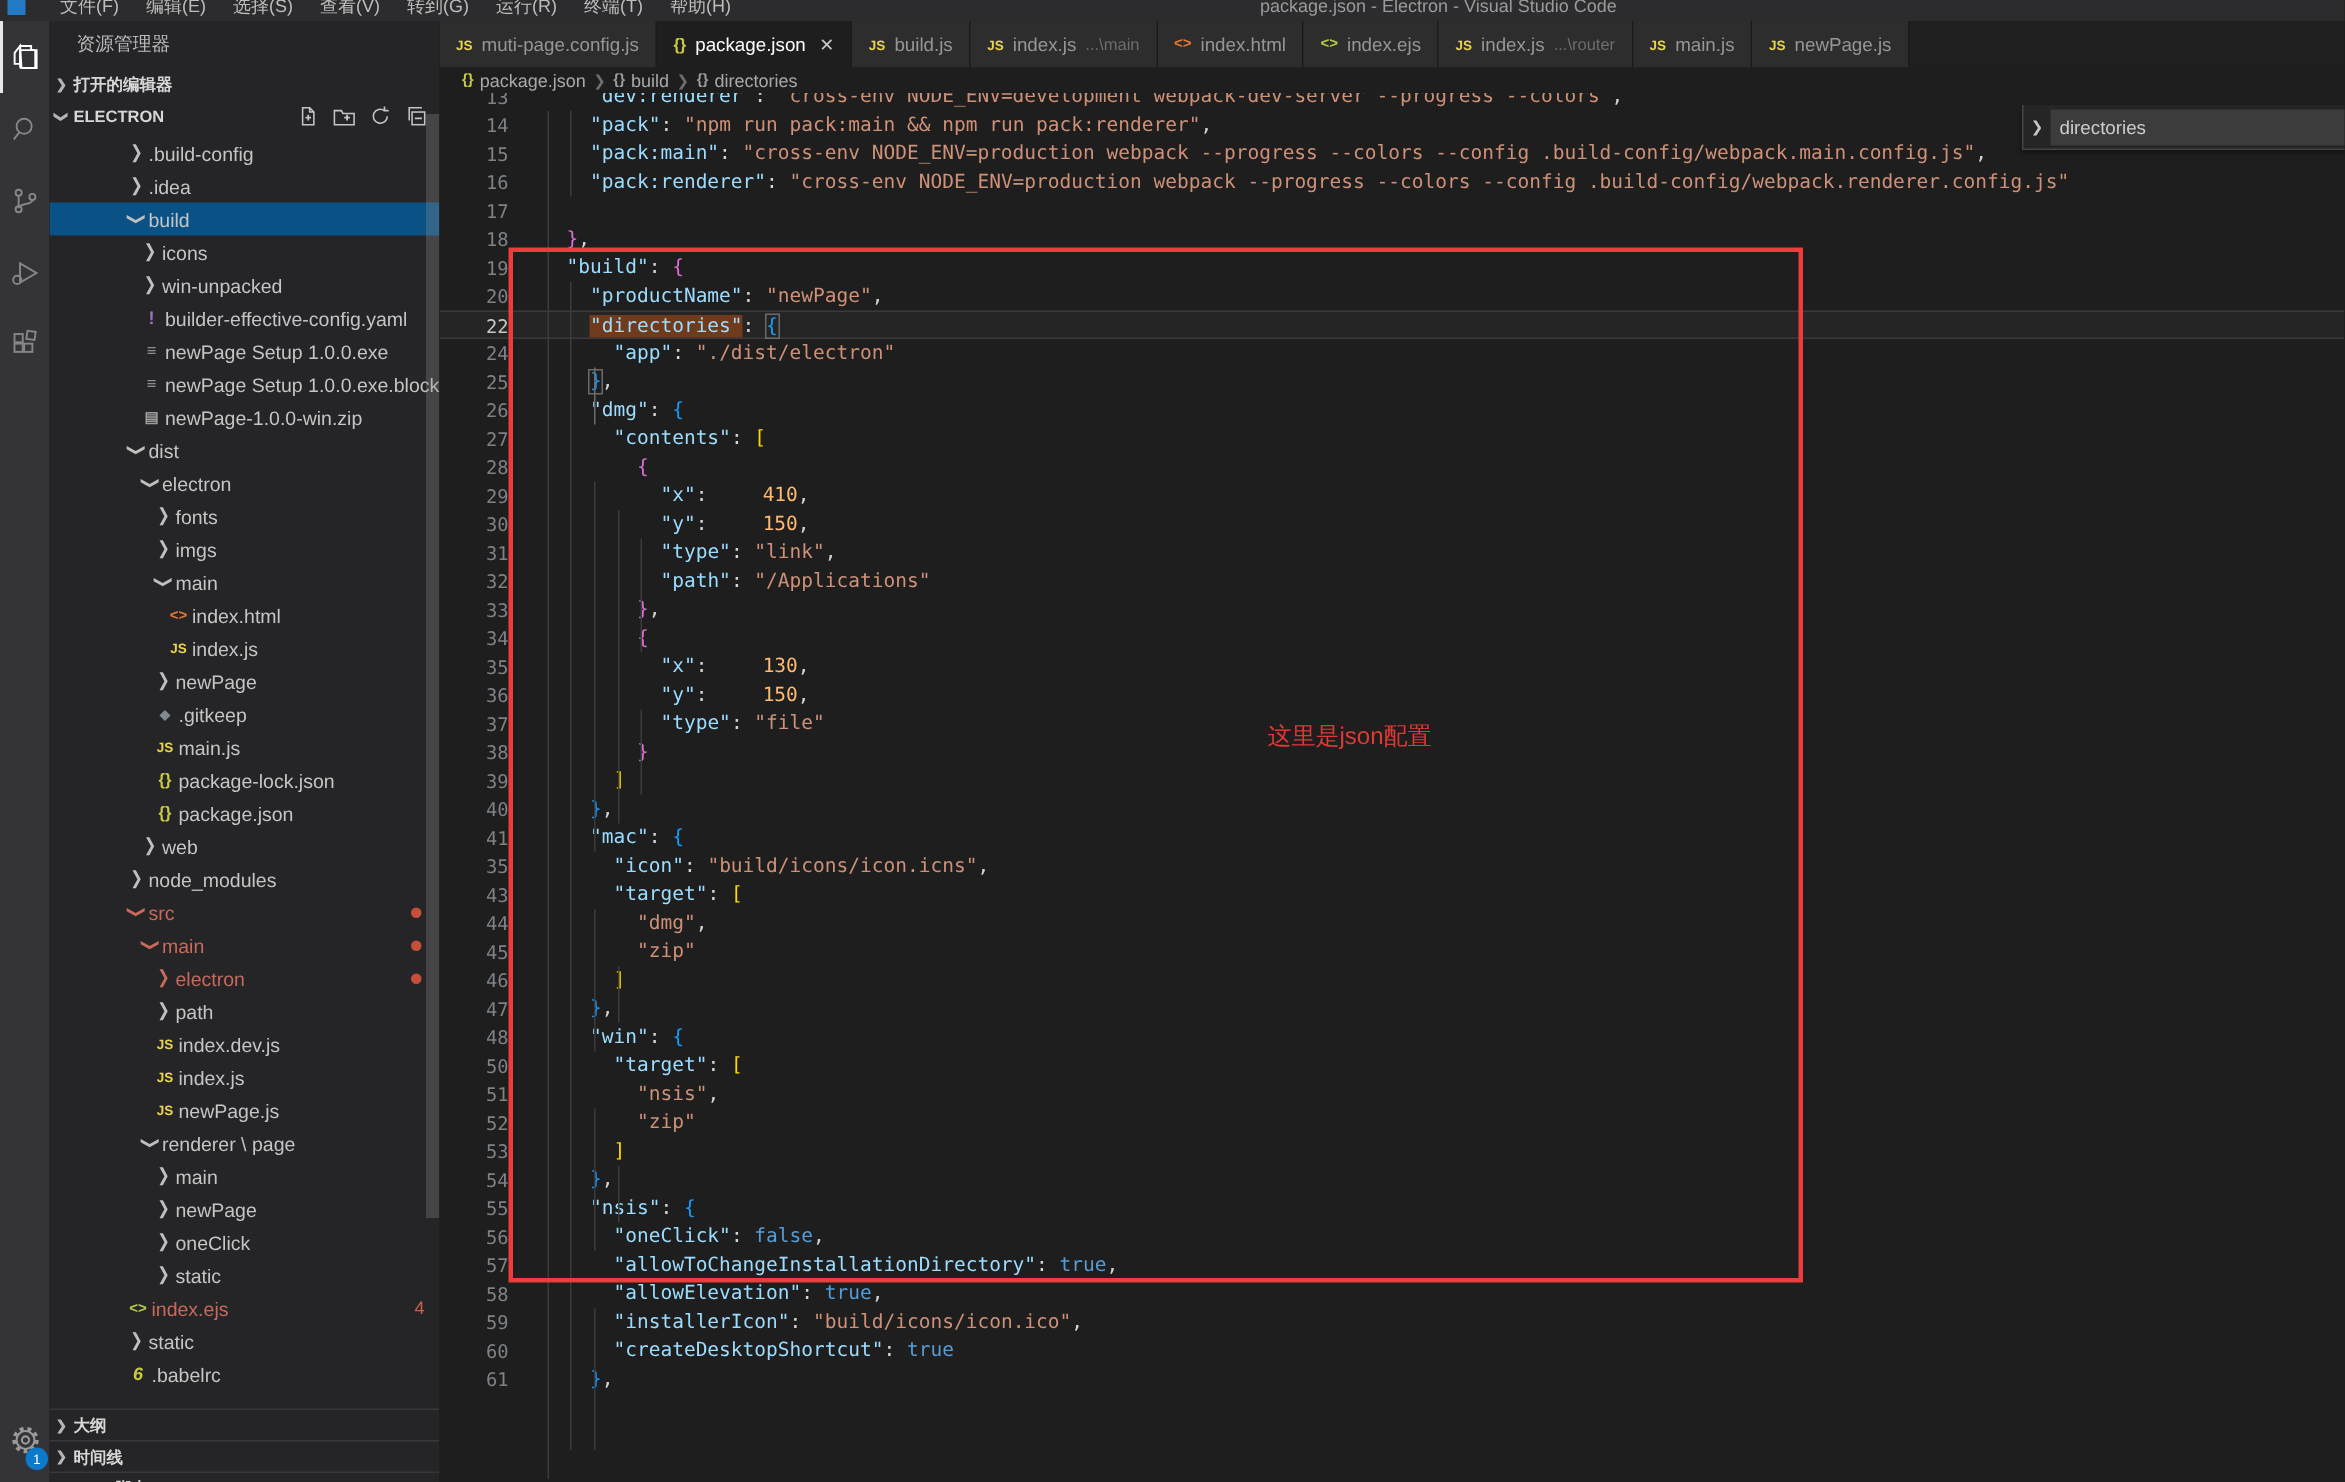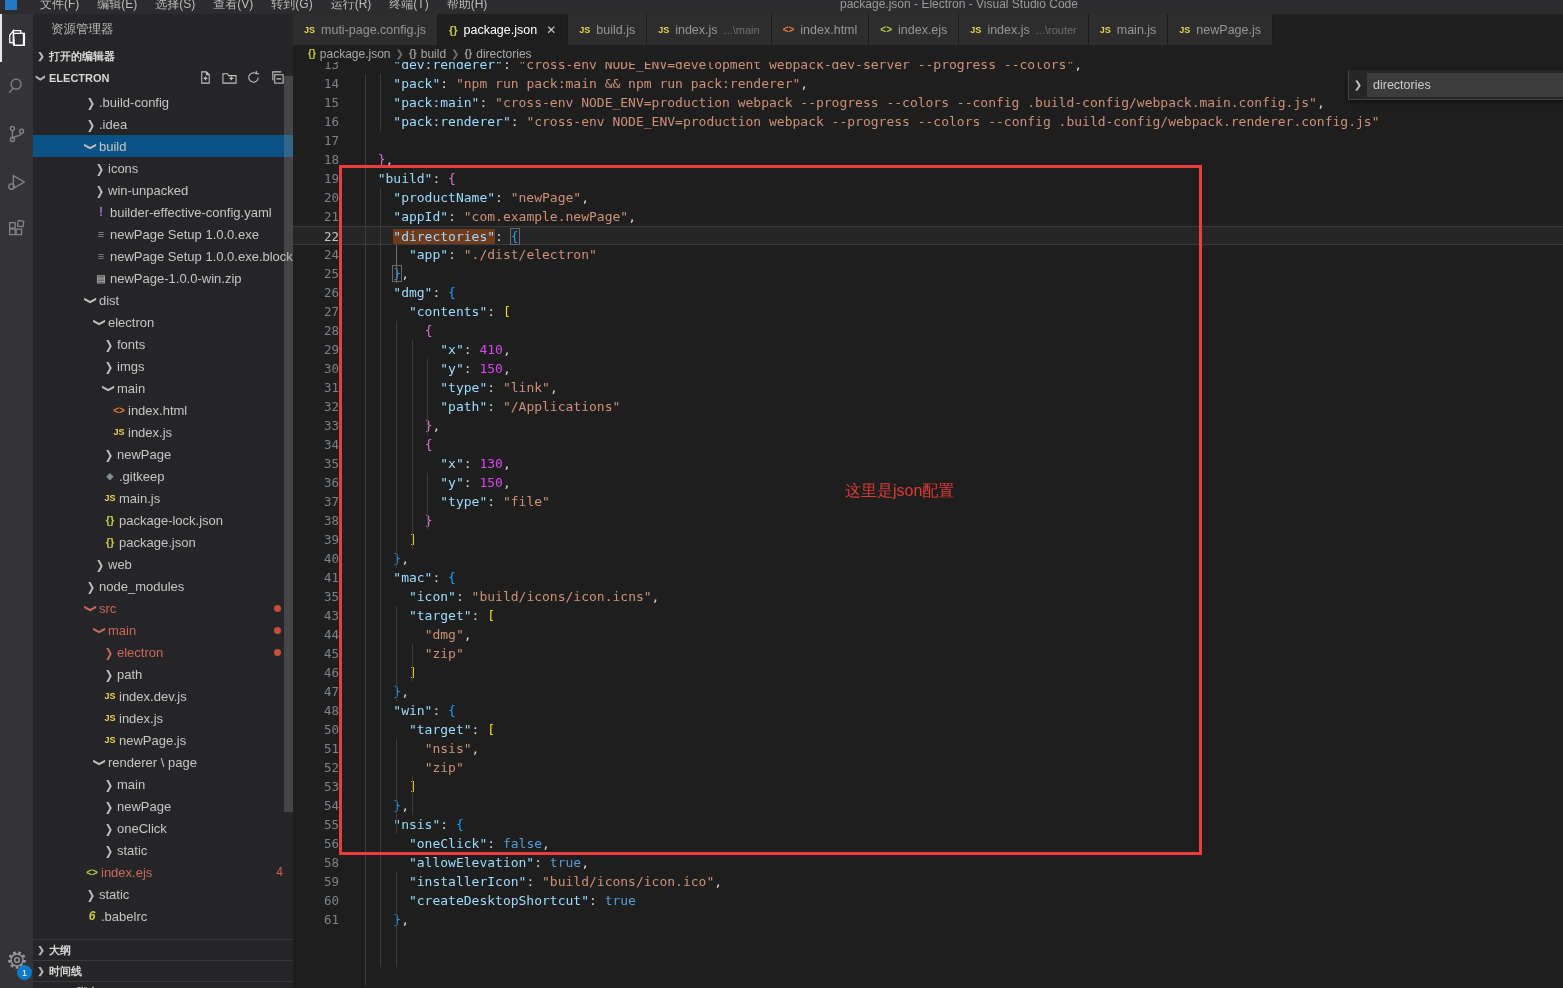--- a/index.html
+++ b/index.html
@@ -69,21 +69,21 @@
   .bc-sep { color:#6e6e6e; margin:0 5px; font-size:10px; }
 
   
   #code-viewport { position:absolute; left:0; top:48px; width:1270px; height:926px; overflow:hidden; }
   #code-scroll { position:absolute; left:0; top:-7px; width:1270px; }
   .crow { height:19px; display:flex; position:relative; }
   .crow .ln { width:46px; flex:0 0 46px; text-align:right; color:#7d8287; font:12.5px/19px "DejaVu Sans Mono", monospace; }
   .crow .lcode { padding-left:23px; font:13px/19px "DejaVu Sans Mono", monospace; white-space:pre; color:#d4d4d4; }
   .crow.cur { background:rgba(255,255,255,0.03); border-top:1px solid #3a3a3d; border-bottom:1px solid #3a3a3d; height:19px; }
   .crow.cur .ln { color:#c6c6c6; }
-  .tk-k { color:#9cdcfe; } .tk-s { color:#ce9178; } .tk-n { color:#d946ef; }
+  .tk-k { color:#9cdcfe; } .tk-s { color:#ce9178; } .tk-n { color:#fdba74;margin-left:29px; }
   .tk-b { color:#569cd6; } .tk-p { color:#d4d4d4; }
   .tk-y { color:#ffd700; } .tk-m { color:#da70d6; } .tk-u { color:#179fff; }
   .tk-hk { color:#9cdcfe; background:#703a1d; }
   .tk-bm { outline:1px solid #6a6a6a; }
   .iguide { position:absolute; width:1px; background:#3b3b3b; }
   .iguide.activeg { background:#6c6c6c; }
 
   
   #red-box { position:absolute; left:46px; top:151px; width:863px; height:690px; border:3px solid #ee3b3b; pointer-events:none; }
   #red-note { position:absolute; left:552px; top:467px; color:#dd3a36; font-size:16px; white-space:nowrap; pointer-events:none; }
@@ -453,24 +453,20 @@
           <span class="lcode"><span class="tk-p">  </span><span class="tk-m">}</span><span class="tk-p">,</span></span>
         </div>
         <div class="crow">
           <span class="ln">19</span>
           <span class="lcode"><span class="tk-p">  </span><span class="tk-k">"build"</span><span class="tk-p">:</span><span class="tk-p"> </span><span class="tk-m">{</span></span>
         </div>
         <div class="crow">
           <span class="ln">20</span>
           <span class="lcode"><span class="tk-p">    </span><span class="tk-k">"productName"</span><span class="tk-p">:</span><span class="tk-p"> </span><span class="tk-s">"newPage"</span><span class="tk-p">,</span></span>
         </div>
-        <div class="crow">
-          <span class="ln">21</span>
-          <span class="lcode"><span class="tk-p">    </span><span class="tk-k">"appId"</span><span class="tk-p">:</span><span class="tk-p"> </span><span class="tk-s">"com.example.newPage"</span><span class="tk-p">,</span></span>
-        </div>
         <div class="crow cur">
           <span class="ln">22</span>
           <span class="lcode"><span class="tk-p">    </span><span class="tk-hk">"directories"</span><span class="tk-p">:</span><span class="tk-p"> </span><span class="tk-u tk-bm">{</span></span>
         </div>
         <div class="crow">
           <span class="ln">24</span>
           <span class="lcode"><span class="tk-p">      </span><span class="tk-k">"app"</span><span class="tk-p">:</span><span class="tk-p"> </span><span class="tk-s">"./dist/electron"</span></span>
         </div>
         <div class="crow">
           <span class="ln">25</span>
@@ -588,20 +584,24 @@
           <span class="ln">54</span>
           <span class="lcode"><span class="tk-p">    </span><span class="tk-u">}</span><span class="tk-p">,</span></span>
         </div>
         <div class="crow">
           <span class="ln">55</span>
           <span class="lcode"><span class="tk-p">    </span><span class="tk-k">"nsis"</span><span class="tk-p">:</span><span class="tk-p"> </span><span class="tk-u">{</span></span>
         </div>
         <div class="crow">
           <span class="ln">56</span>
           <span class="lcode"><span class="tk-p">      </span><span class="tk-k">"oneClick"</span><span class="tk-p">:</span><span class="tk-p"> </span><span class="tk-b">false</span><span class="tk-p">,</span></span>
+        </div>
+        <div class="crow">
+          <span class="ln">57</span>
+          <span class="lcode"><span class="tk-p">      </span><span class="tk-k">"allowToChangeInstallationDirectory"</span><span class="tk-p">:</span><span class="tk-p"> </span><span class="tk-b">true</span><span class="tk-p">,</span></span>
         </div>
         <div class="crow">
           <span class="ln">58</span>
           <span class="lcode"><span class="tk-p">      </span><span class="tk-k">"allowElevation"</span><span class="tk-p">:</span><span class="tk-p"> </span><span class="tk-b">true</span><span class="tk-p">,</span></span>
         </div>
         <div class="crow">
           <span class="ln">59</span>
           <span class="lcode"><span class="tk-p">      </span><span class="tk-k">"installerIcon"</span><span class="tk-p">:</span><span class="tk-p"> </span><span class="tk-s">"build/icons/icon.ico"</span><span class="tk-p">,</span></span>
         </div>
         <div class="crow">

